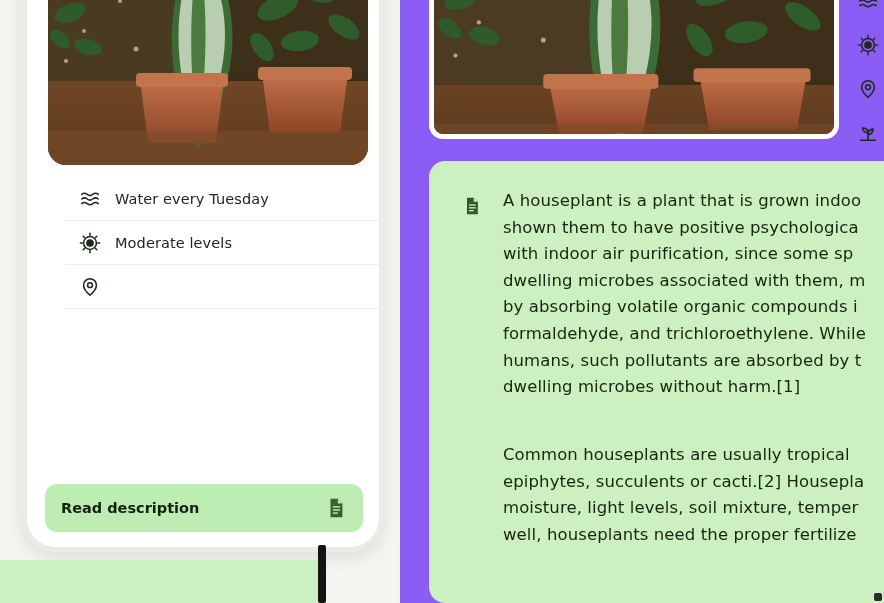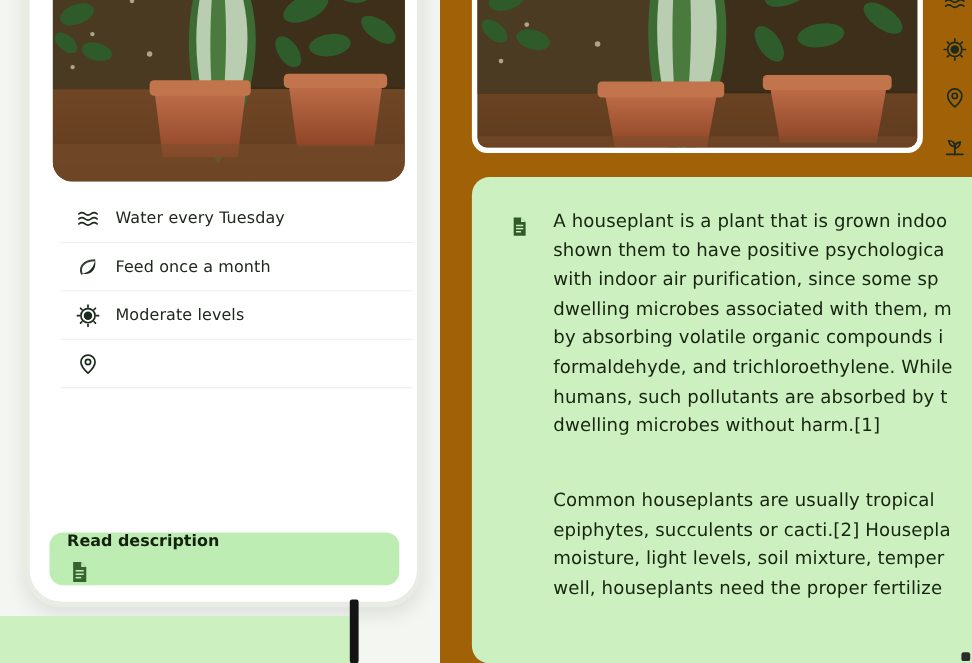--- a/index.html
+++ b/index.html
@@ -46,21 +46,21 @@
     width: 320px;
     height: 204px;
     border-radius: 18px;
     overflow: hidden;
     background: #6a4a2d;
   }
   .photo-svg { display: block; width: 100%; height: 100%; }
 
   .care-list {
     position: absolute;
-    left: 28px;
+    left: 38px;
     top: 234px;
     width: 320px;
   }
   .care-item {
     display: flex;
     align-items: center;
     height: 44px;
     background: #ffffff;
     border-bottom: 1px solid #eceee9;
     padding-left: 14px;
@@ -84,25 +84,24 @@
 
   .read-desc {
     position: absolute;
     left: 45px;
     top: 484px;
     width: 318px;
     height: 48px;
     background: #bdedb2;
     border-radius: 12px;
     display: flex;
-    align-items: flex-start;
+    align-items: center;
     justify-content: space-between;
     padding: 0 16px 0 16px;
     cursor: pointer;
-    flex-direction: column;
   }
   .read-desc-label {
     font-size: 14.5px;
     font-weight: bold;
     color: #14220f;
   }
   .read-desc-icon { width: 22px; height: 24px; color: #2f5a28; }
 
   
   .black-bar {
@@ -123,21 +122,21 @@
     background: #ccf0bf;
   }
 
   
   .right-pane {
     position: absolute;
     left: 400px;
     top: 0;
     width: 484px;
     height: 603px;
-    background: #a16207;
+    background: #8b5cf6;
   }
 
   .right-photo {
     position: absolute;
     left: 29px;
     top: -64px;
     width: 410px;
     height: 203px;
     border-radius: 14px;
     border: 5px solid #ffffff;
@@ -289,29 +288,20 @@
           <span class="care-icon">
             <svg viewBox="0 0 24 24" width="22" height="22" fill="none" stroke="currentColor" stroke-width="1.7" stroke-linecap="round">
               <path d="M3 7c2-1.6 4-1.6 6 0s4 1.6 6 0 4-1.6 6 0"></path>
               <path d="M3 12c2-1.6 4-1.6 6 0s4 1.6 6 0 4-1.6 6 0"></path>
               <path d="M3 17c2-1.6 4-1.6 6 0s4 1.6 6 0 4-1.6 6 0"></path>
             </svg>
           </span>
           <span class="care-label">Water every Tuesday</span>
         </div>
 
-        <div class="care-item">
-          <span class="care-icon">
-            <svg viewBox="0 0 24 24" width="22" height="22" fill="currentColor">
-              <path d="M19 4C10 4 4 8.5 4 15c0 2 .7 3.6 1.7 4.7L7 18.3C6.4 17.5 6 16.4 6 15c0-5 4.8-9 13-9z" opacity="0.9"></path>
-              <path d="M19 4c-1 9-6.5 13.5-13 14.3 5 1.3 9.4-.4 11.6-3.9C19.5 11.6 19.6 7.6 19 4z"></path>
-            </svg>
-          </span>
-          <span class="care-label">Feed once a month</span>
-        </div>
 
         <div class="care-item">
           <span class="care-icon">
             <svg viewBox="0 0 24 24" width="22" height="22" fill="none" stroke="currentColor" stroke-width="1.7" stroke-linecap="round">
               <circle cx="12" cy="12" r="4.2" fill="currentColor" stroke="none"></circle>
               <circle cx="12" cy="12" r="7"></circle>
               <path d="M12 1.5v2M12 20.5v2M1.5 12h2M20.5 12h2M4.6 4.6l1.4 1.4M18 18l1.4 1.4M19.4 4.6L18 6M6 18l-1.4 1.4"></path>
             </svg>
           </span>
           <span class="care-label">Moderate levels</span>

